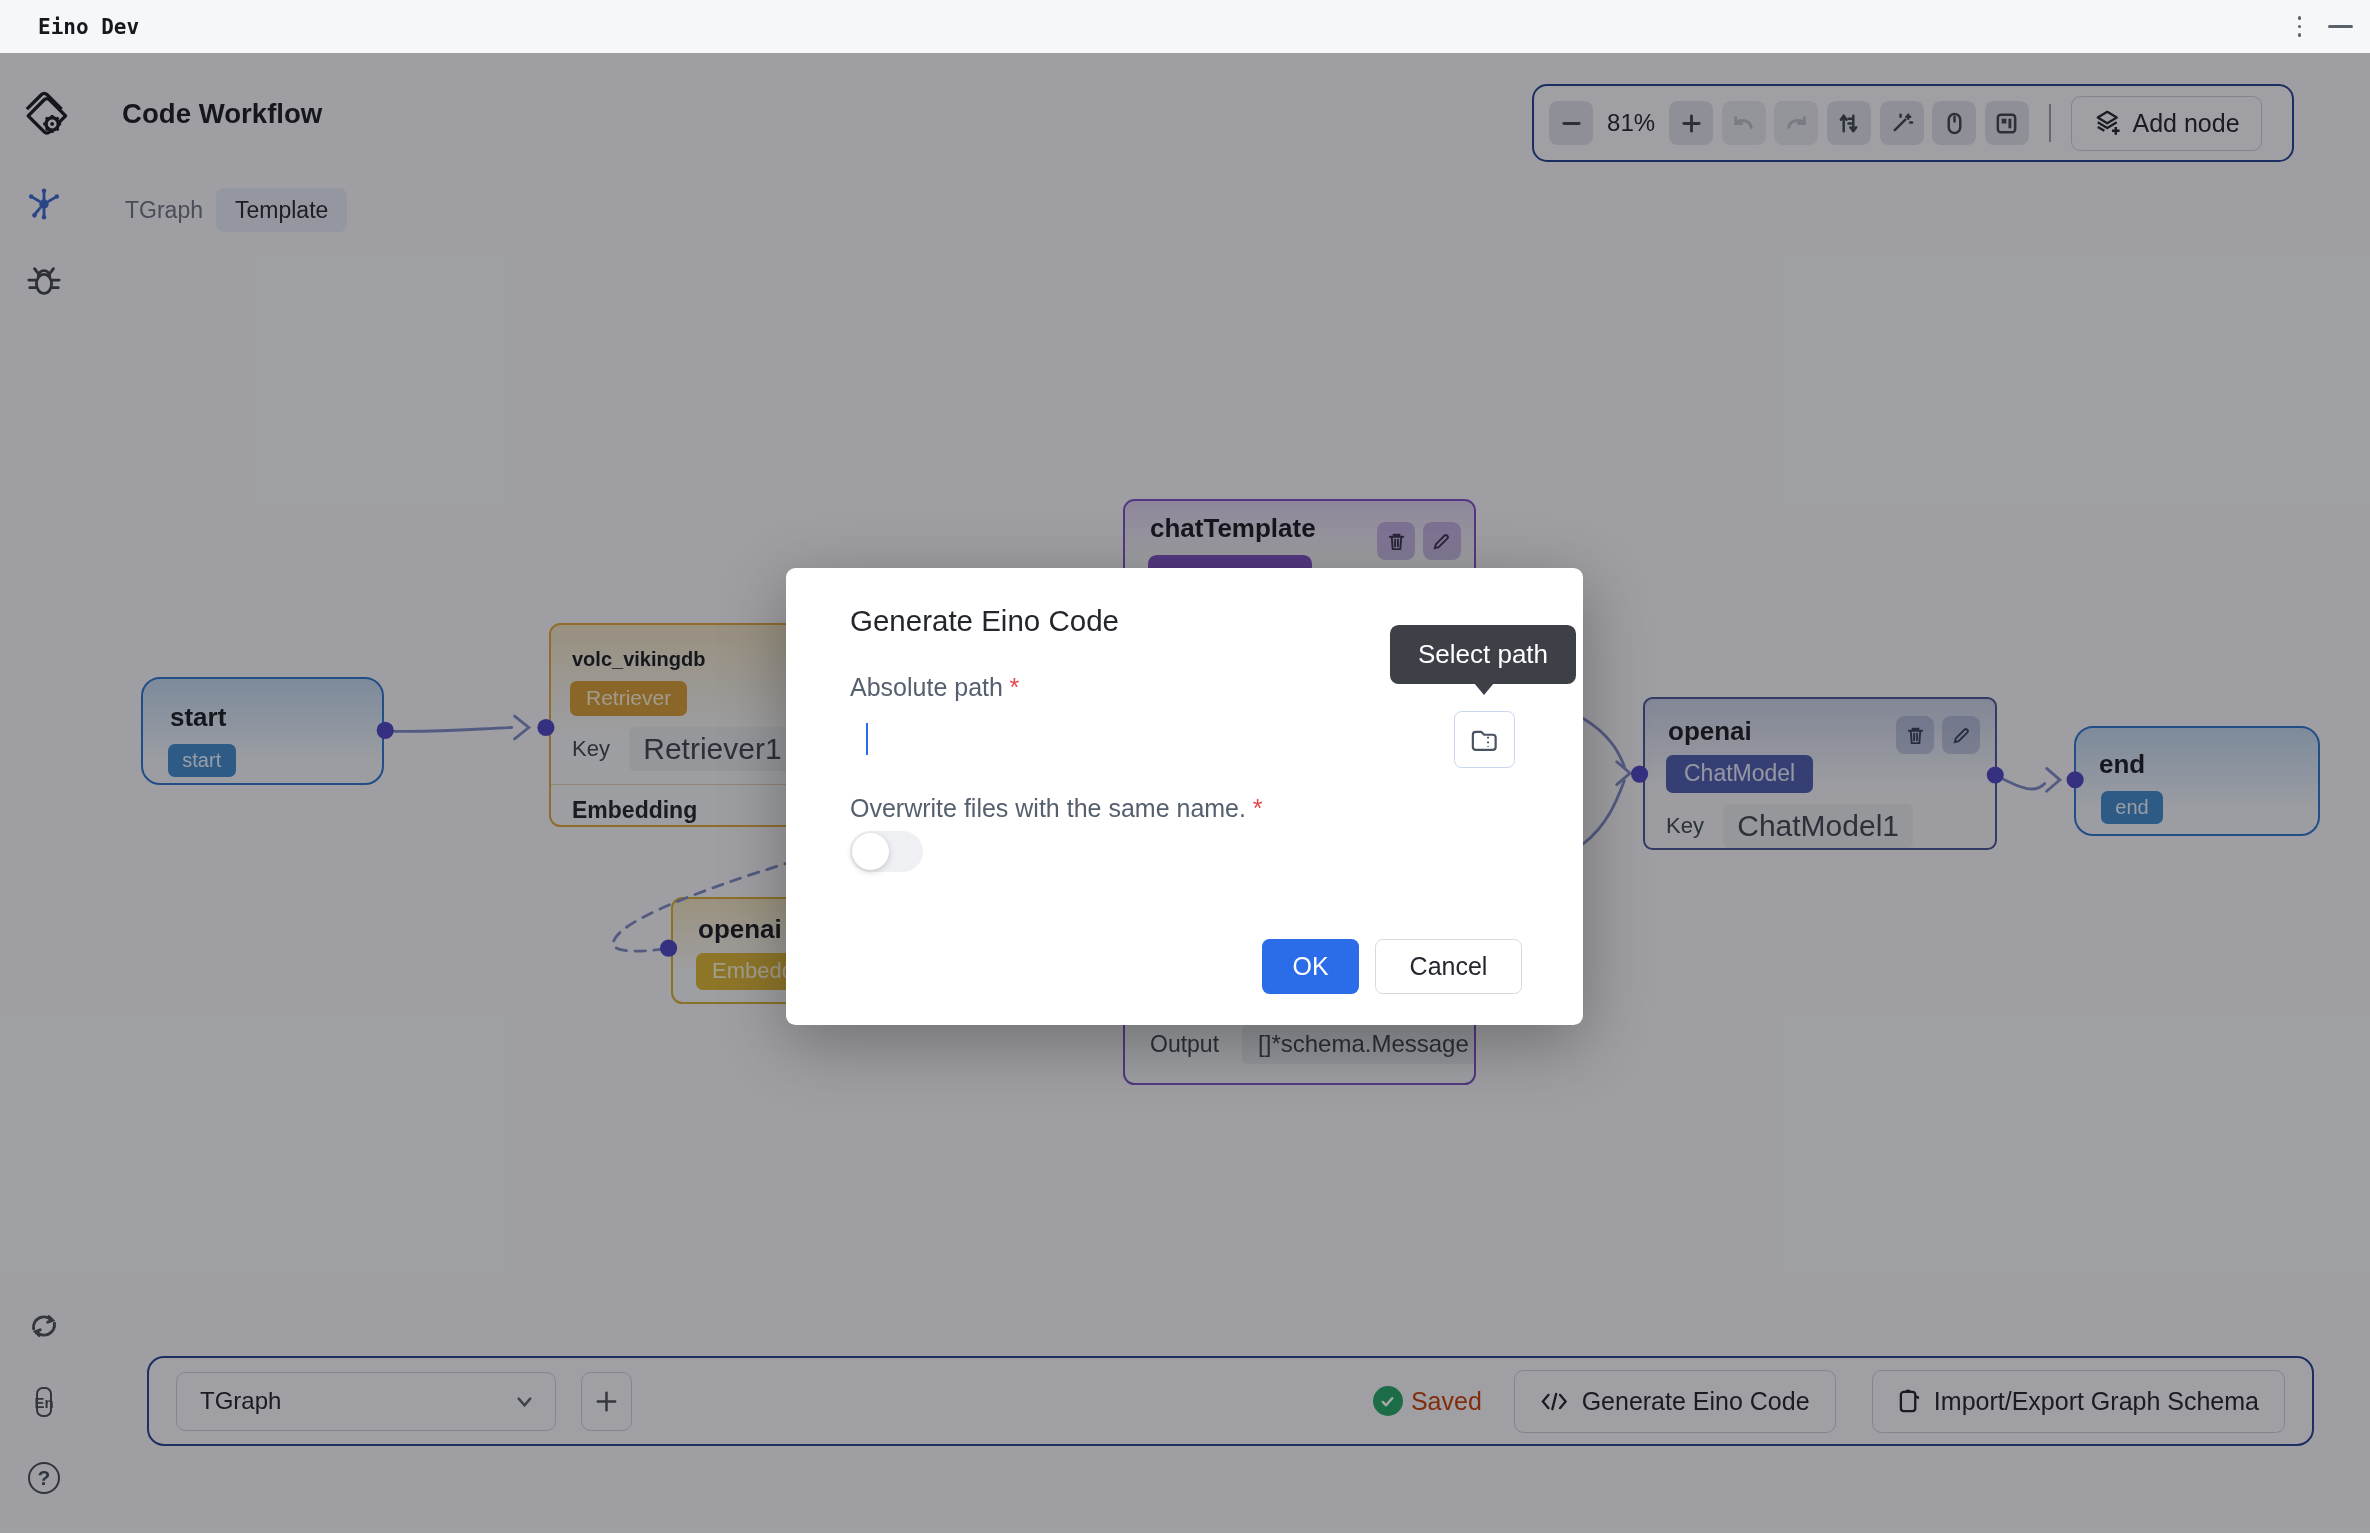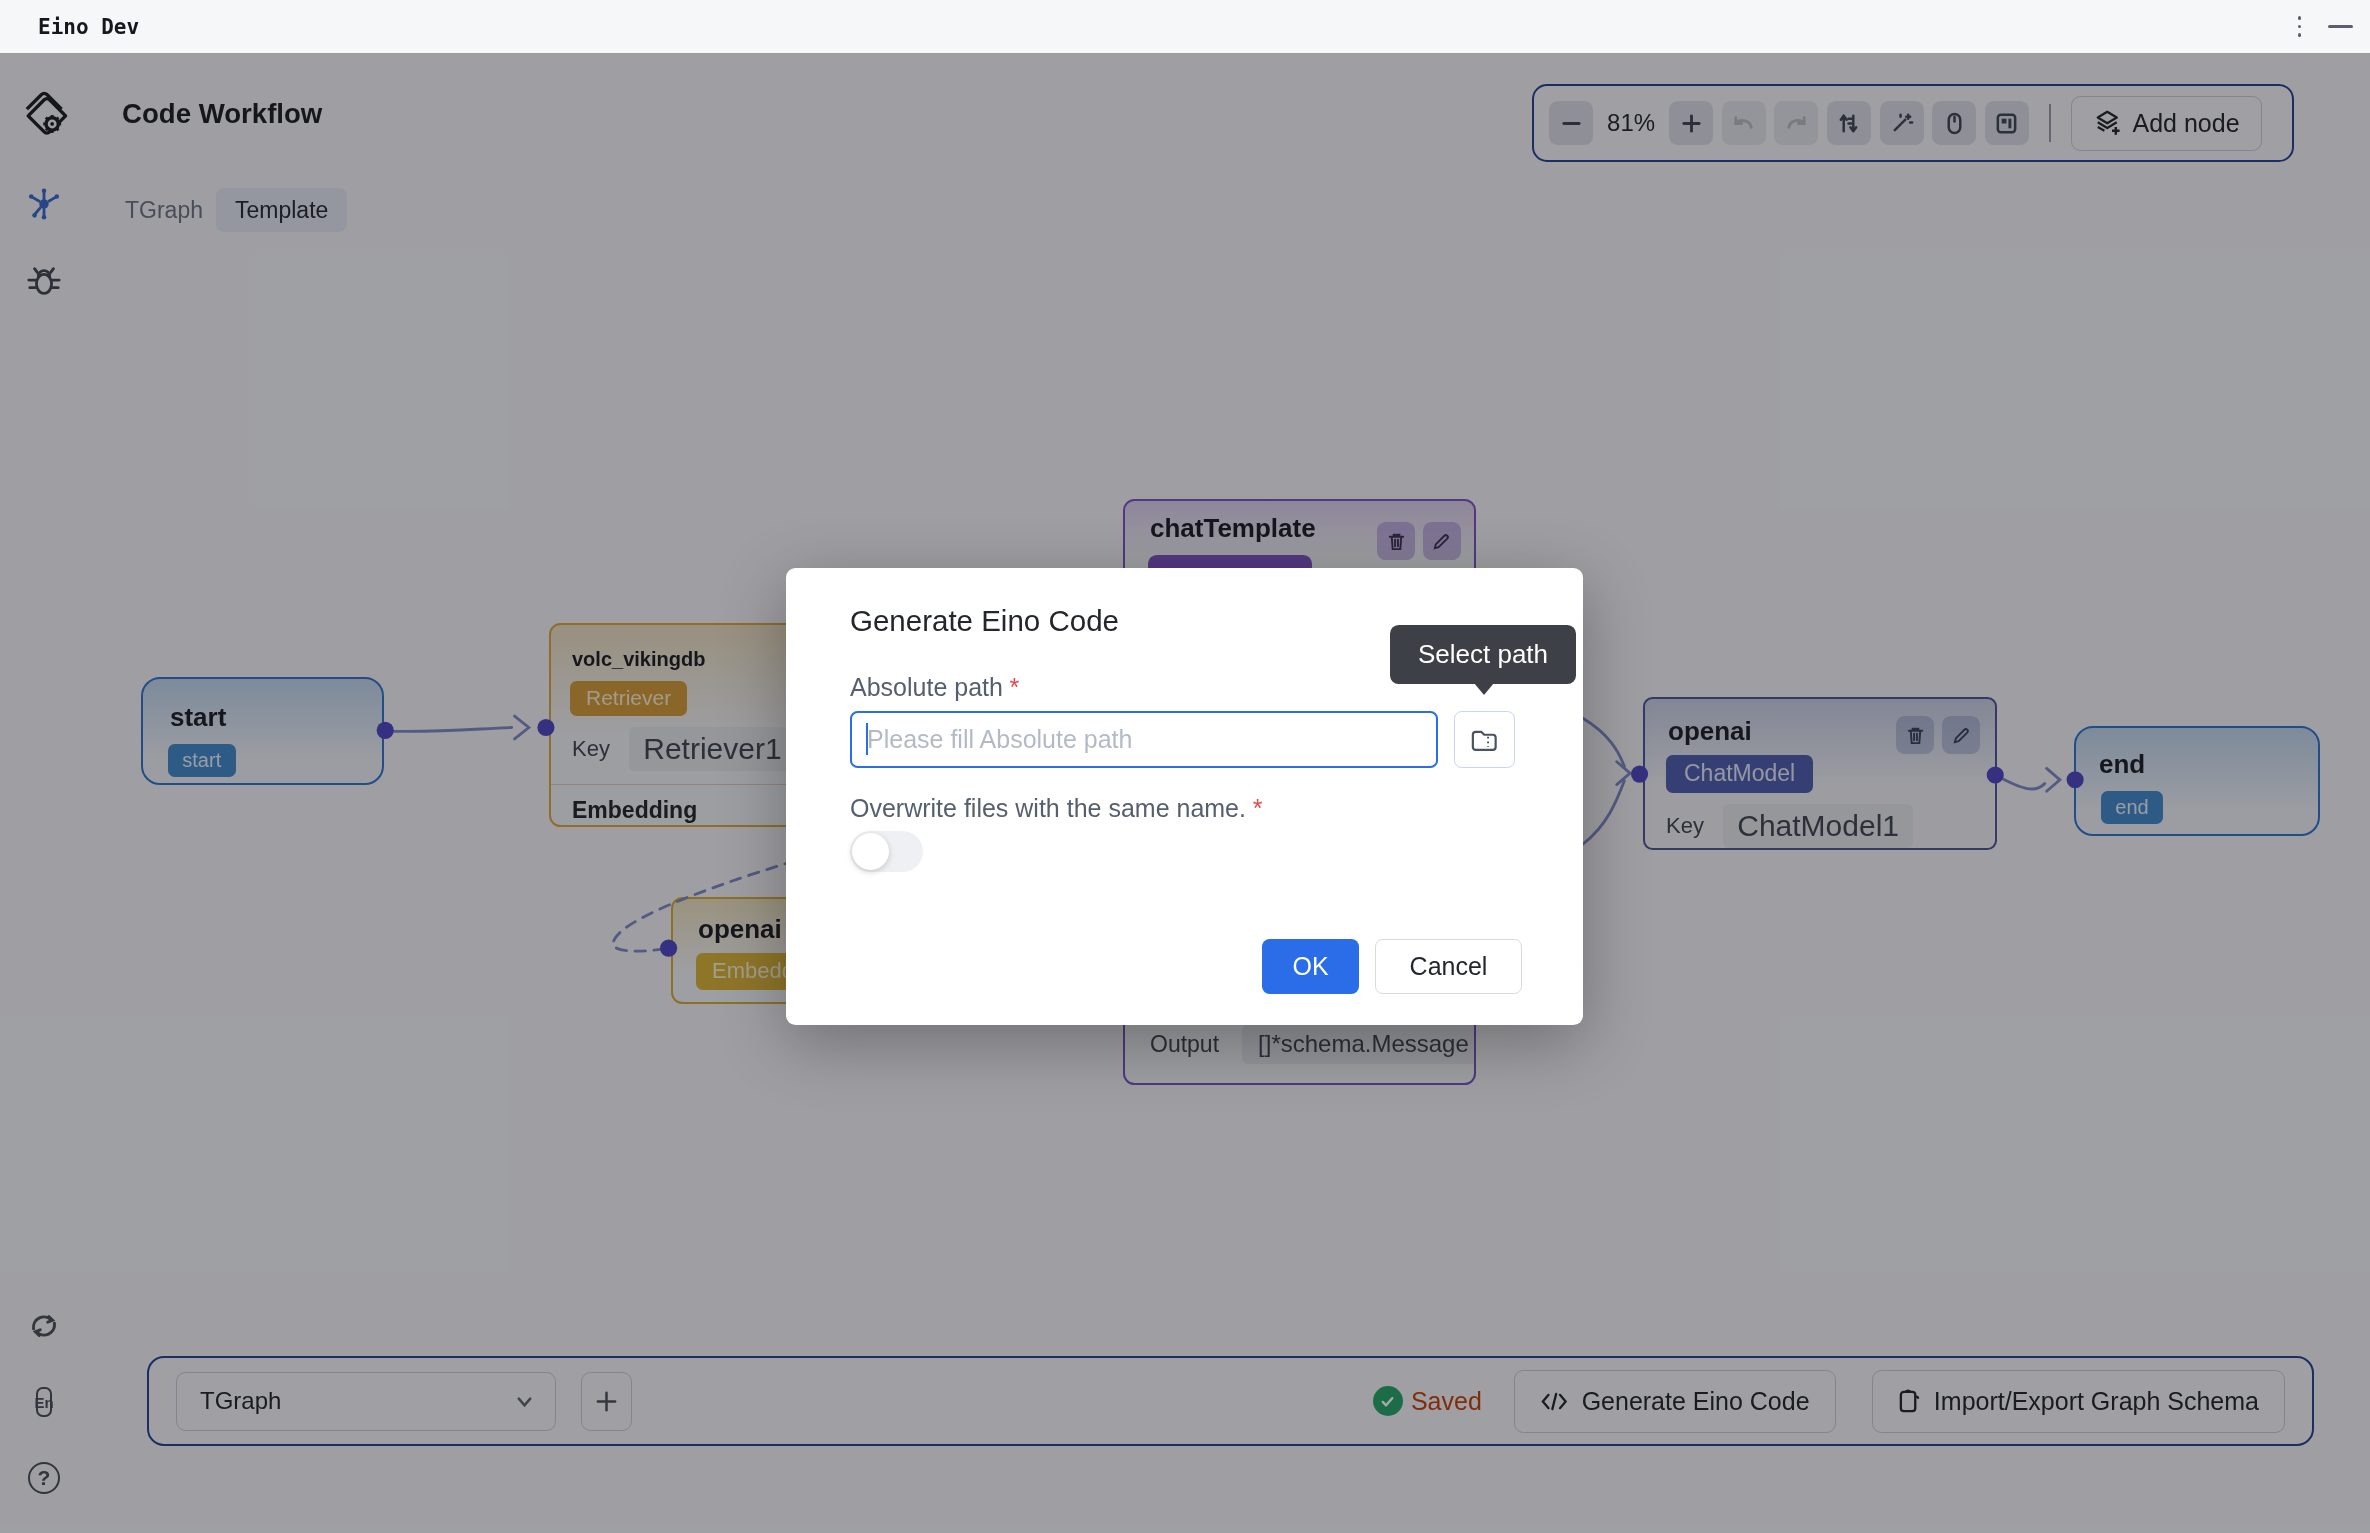--- a/index.html
+++ b/index.html
@@ -547,21 +547,20 @@
 </div>
 
 <div class="dim"></div>
 
 <div class="modal">
   <div class="modal-title">Generate Eino Code</div>
 
   <div class="field-label path-label">
     <span>Absolute path</span><span class="req">*</span>
   </div>
-  <input class="path-input" type="text" value="" placeholder="Please fill Absolute path" style="">
   <div class="caret"></div>
   <div class="folder-btn">
     <svg width="28.5" height="25" viewBox="0 0 30 26">
       <g stroke="currentColor" stroke-width="2.3" fill="none" stroke-linejoin="round">
         <path d="M3 8 a3 3 0 0 1 3 -3 h6 l3 3 h9 a3 3 0 0 1 3 3 v10 a3 3 0 0 1 -3 3 h-18 a3 3 0 0 1 -3 -3 z"></path>
         <path d="M19 10 v2 M19 15 v2 M19 20 v1" stroke-width="2"></path>
       </g>
     </svg>
   </div>
   <div class="tooltip">Select path</div>

